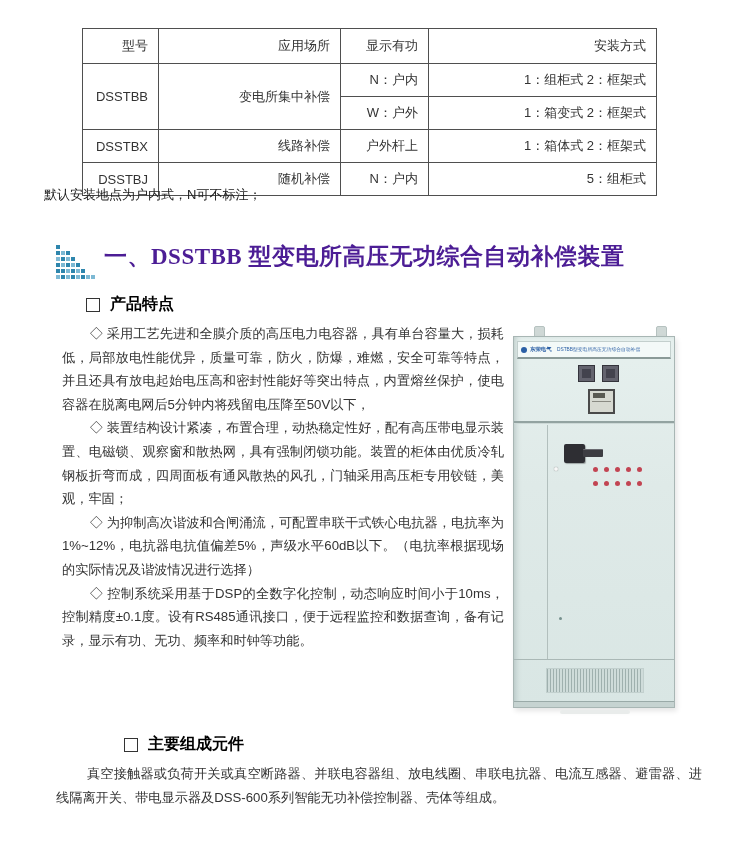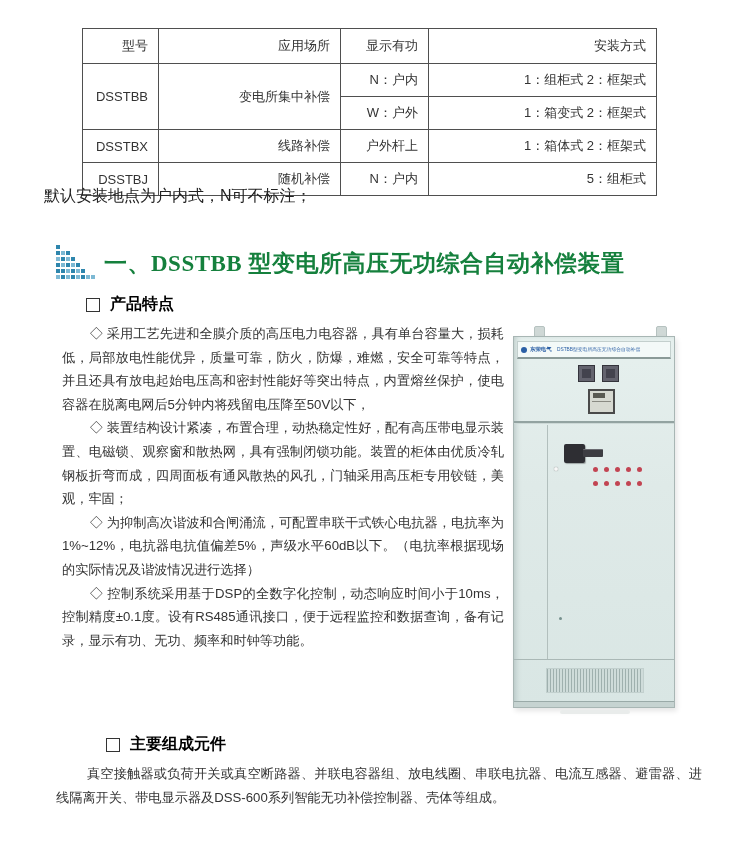--- a/index.html
+++ b/index.html
@@ -11,44 +11,44 @@
   .spec-table{
     position:absolute;left:82px;top:28px;width:574px;
     border-collapse:collapse;font-size:13px;color:#333;table-layout:fixed;
   }
   .spec-table td{
     border:1px solid #4f4f4f;padding:2px 10px;vertical-align:middle;
     height:28px;text-align:right;
   }
   .spec-table tr.hdr td{height:30px;}
   
-  .note{position:absolute;left:44px;top:186px;font-size:16px;color:#222;}
+  .note{position:absolute;left:44px;top:186px;font-size:13px;color:#222;}
   
   .main-heading{position:absolute;left:56px;top:241px;display:flex;align-items:flex-start;}
   .stairs-icon{flex:0 0 auto;margin-top:4px;}
   .main-heading .htext{
-    margin-left:8px;margin-top:7px;
-    font-family:"Liberation Serif",serif;font-weight:bold;font-size:23px;color:#15803d;
+    margin-left:8px;
+    font-family:"Liberation Serif",serif;font-weight:bold;font-size:23px;color:#4c1d95;
     letter-spacing:.5px;white-space:nowrap;
   }
   
   .sec-title{
     display:flex;align-items:center;gap:10px;margin:0 0 7px 24px;
     font-size:16px;font-weight:bold;color:#000000;
   }
   .sec-title .sq{
     display:inline-block;width:12px;height:12px;border:1.5px solid #333;background:#fff;flex:0 0 auto;
   }
   .features{position:absolute;left:62px;top:294px;width:442px;}
   .features p{
     margin:0;font-size:13.2px;line-height:23.6px;color:#333;
     text-align:justify;text-indent:2.1em;
   }
   .components{position:absolute;left:44px;top:734px;width:658px;}
-  .components .sec-title,.principle .sec-title{margin-left:46px;padding-left:16px;}
+  .components .sec-title,.principle .sec-title{margin-left:64px;padding-left:16px;}
   .body-text{
     margin:2px 0 0 12px;font-size:13.2px;line-height:24px;color:#333;
     text-align:justify;text-indent:31px;
   }
   .principle{position:absolute;left:44px;top:812px;width:658px;}
   
   .cabinet-photo{position:absolute;left:505px;top:320px;width:205px;height:400px;background:#fff;}
   .hanger{position:absolute;top:6px;width:9px;height:12px;background:#cfd8d6;border:1px solid #b6c2c0;border-radius:2px;}
   .hanger.h1{left:29px;} .hanger.h2{left:151px;}
   .cab-body{

